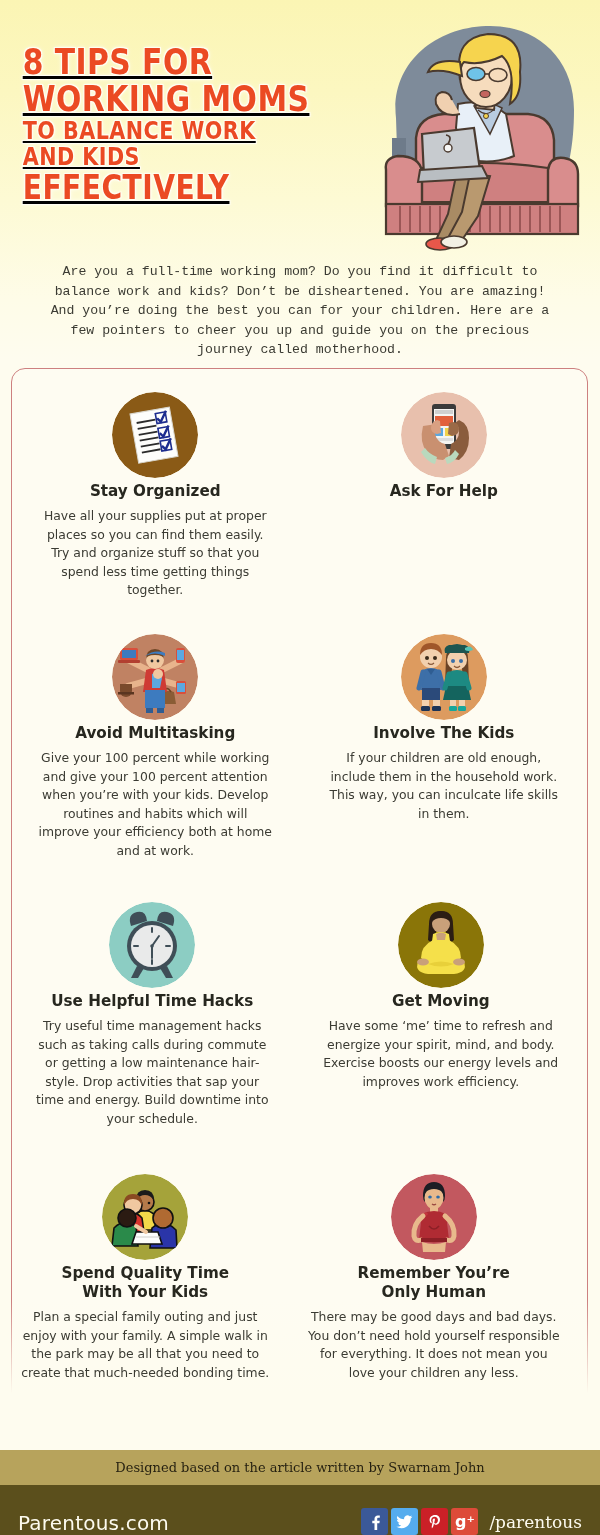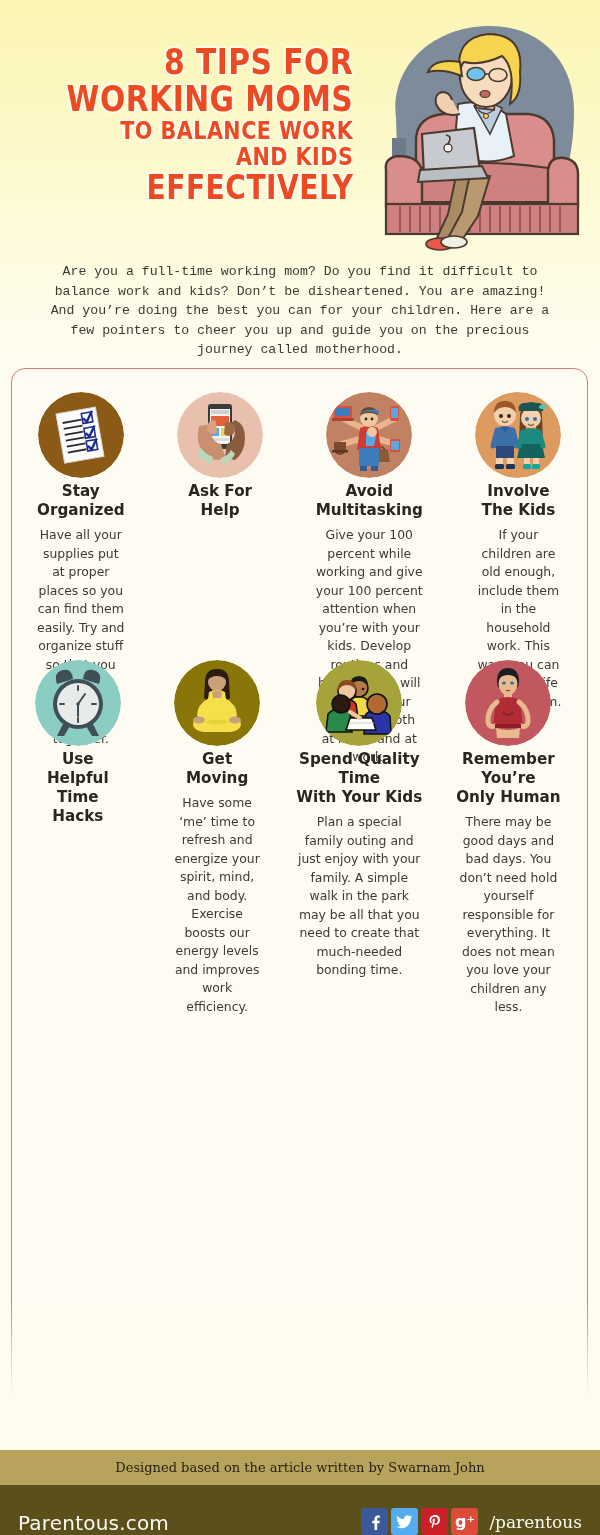--- a/index.html
+++ b/index.html
@@ -31,24 +31,25 @@
   }
 
   
   .header {
     position: relative;
     height: 258px;
   }
 
   .title-block {
     position: absolute;
-    left: 0;
+    left: 8px;
     top: 44px;
     width: 368px;
-    text-align: right;
+    text-align: left;
+    text-decoration: underline;
   }
 
   .title-line {
     font-family: "Liberation Sans Narrow", "DejaVu Sans Condensed", "Liberation Sans", sans-serif;
     font-weight: 700;
     color: #eb4a23;
     letter-spacing: 0.5px;
     text-transform: uppercase;
     line-height: 1.02;
     text-shadow:
@@ -112,21 +113,21 @@
     background: linear-gradient(to bottom, rgba(254,252,239,0) 0%, #fefcef 78%);
     pointer-events: none;
   }
 
   .tips-grid {
     position: absolute;
     top: 378px;
     left: 11px;
     width: 577px;
     display: grid;
-    grid-template-columns: 1fr 1fr 1fr 1fr;
+    grid-template-columns: 1fr 1fr;
     grid-auto-rows: min-content;
     row-gap: 0px;
   }
 
   .tip {
     padding: 14px 26px 0 26px;
     text-align: center;
   }
   .tip.row1 { height: 242px; }
   .tip.row2 { height: 268px; }
@@ -469,20 +470,21 @@
             <line x1="43" y1="58" x2="43" y2="62"></line>
             <line x1="25" y1="44" x2="29" y2="44"></line>
             <line x1="57" y1="44" x2="61" y2="44"></line>
           </g>
           <line x1="43" y1="44" x2="50" y2="34" stroke="#3f4e57" stroke-width="2" stroke-linecap="round"></line>
           <line x1="43" y1="44" x2="43" y2="56" stroke="#3f4e57" stroke-width="2" stroke-linecap="round"></line>
           <circle cx="43" cy="44" r="1.8" fill="#3f4e57"></circle>
         </svg>
       </div>
       <div class="tip-title">Use Helpful Time Hacks</div>
+      <div class="tip-body">Try useful time management hacks such as taking calls during commute or getting a low maintenance hair-style. Drop activities that sap your time and energy. Build downtime into your schedule.</div>
     </div>
 
     <div class="tip row3">
       <div class="tip-icon">
         <svg viewBox="0 0 86 86" xmlns="http://www.w3.org/2000/svg">
           <circle cx="43" cy="43" r="43" fill="#8a7508"></circle>
 
           <path d="M31 22 q0 -13 12 -13 q12 0 12 13 l1 16 q-4 4 -7 1 l-1 -10 h-10 l-1 10 q-3 3 -7 -1 z" fill="#2b1d14"></path>
           <circle cx="43" cy="22" r="9" fill="#c9a07a"></circle>
           <path d="M34 20 q0 -11 9 -11 q9 0 9 11 q-3 -4 -9 -4 q-6 0 -9 4 z" fill="#2b1d14"></path>

